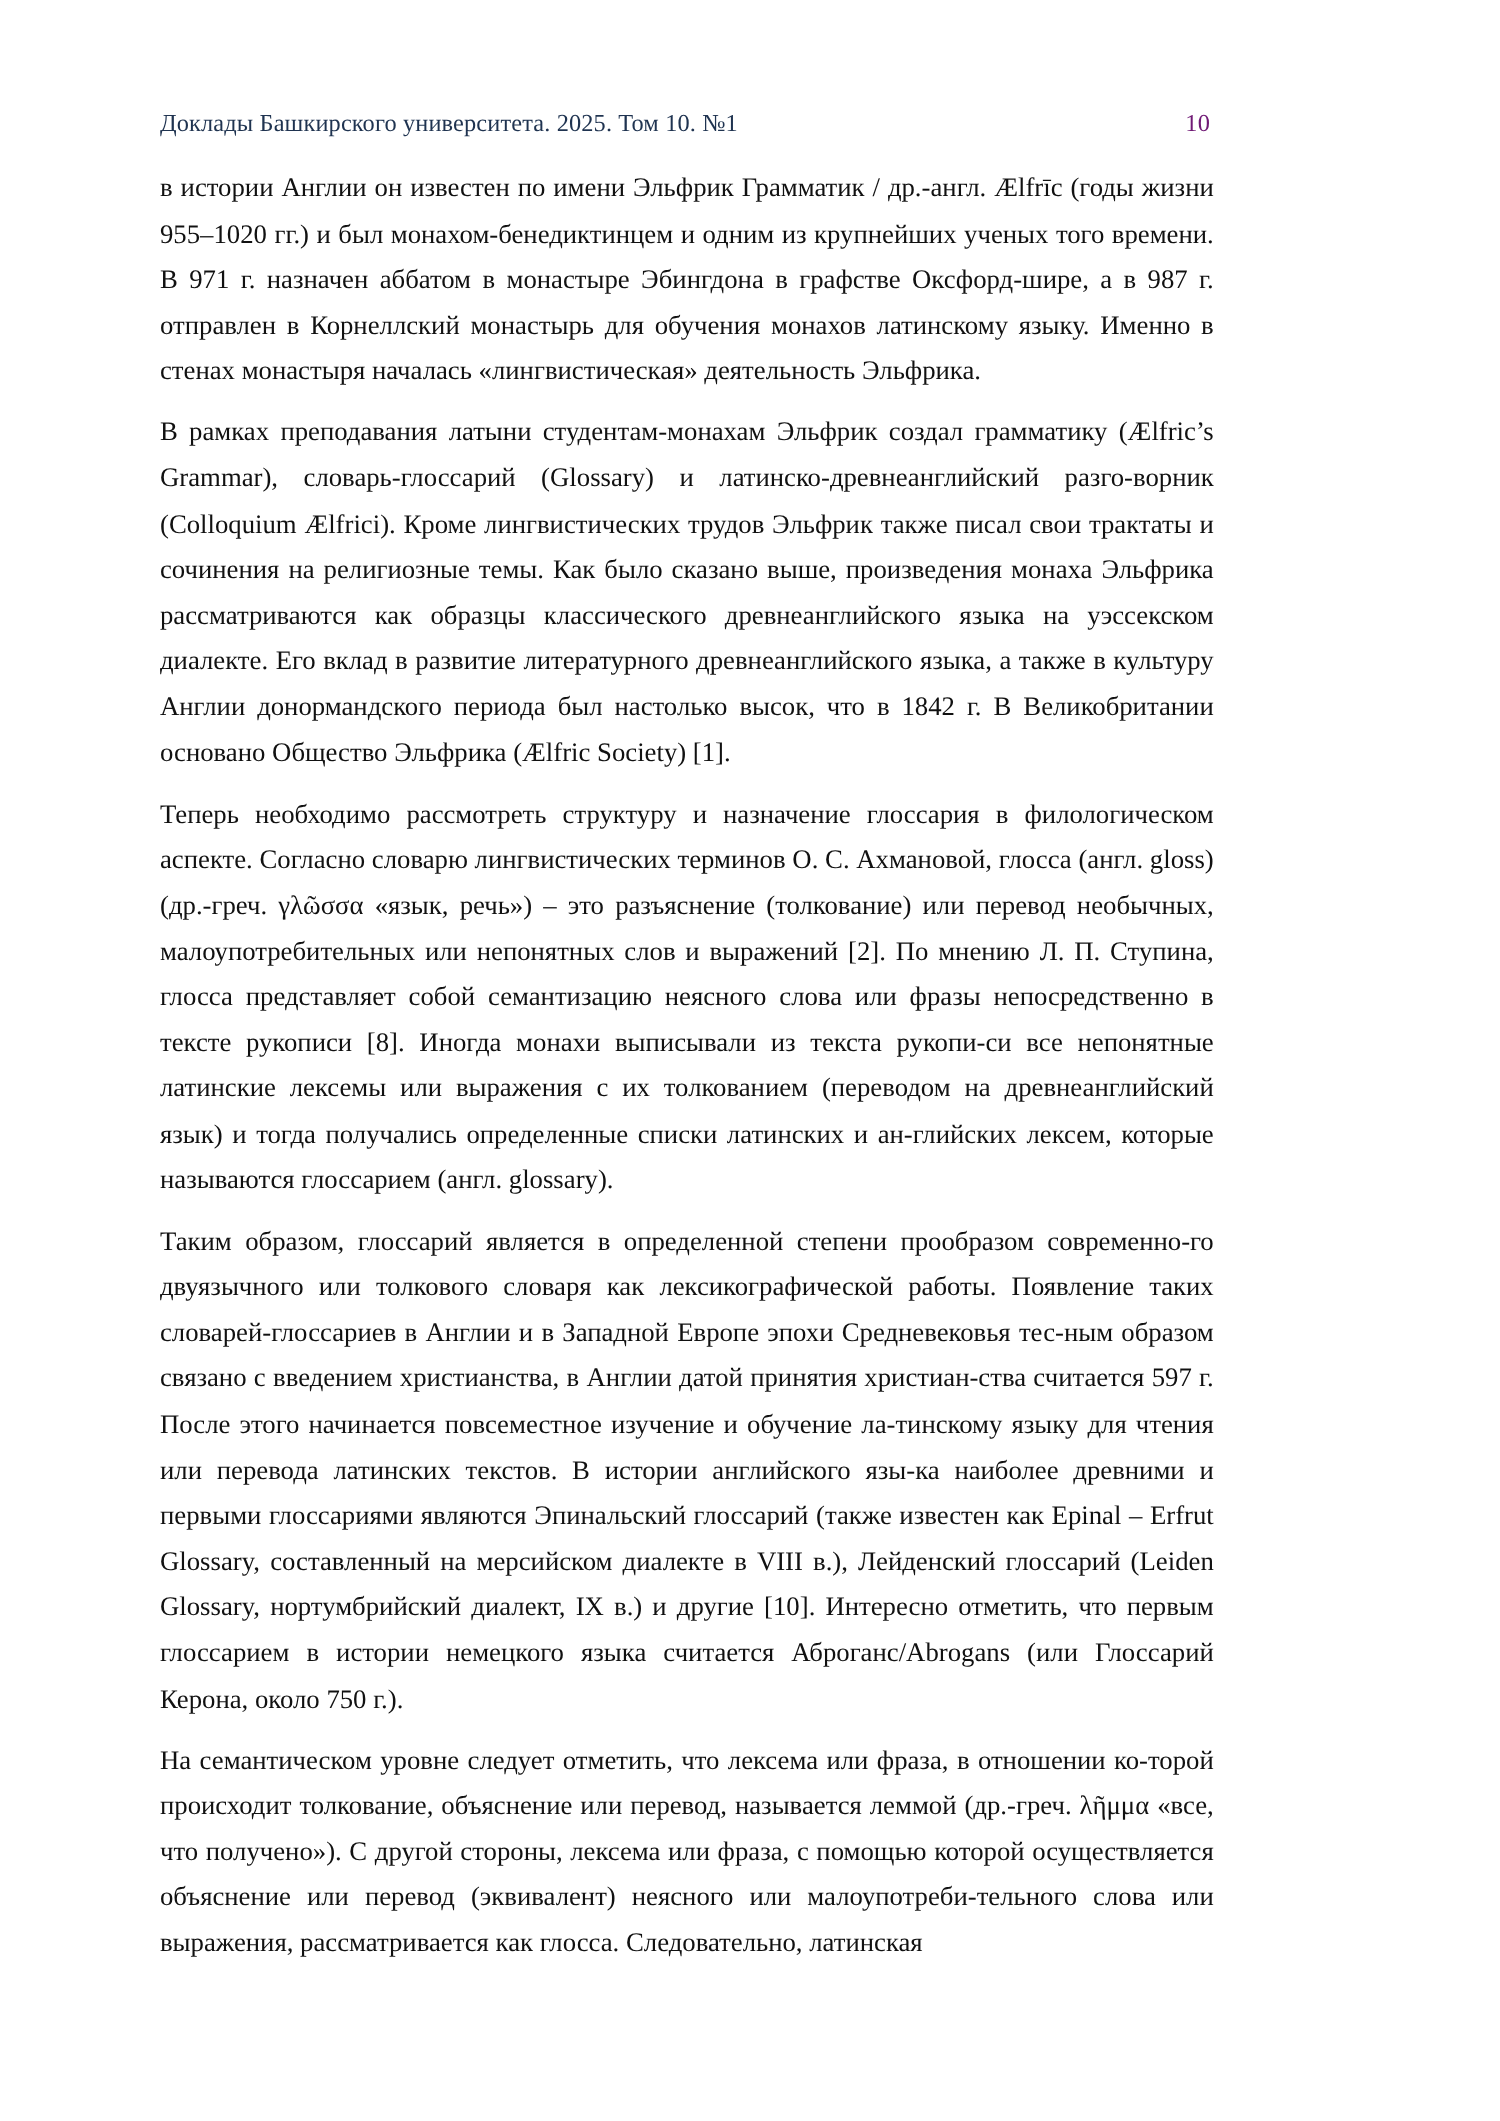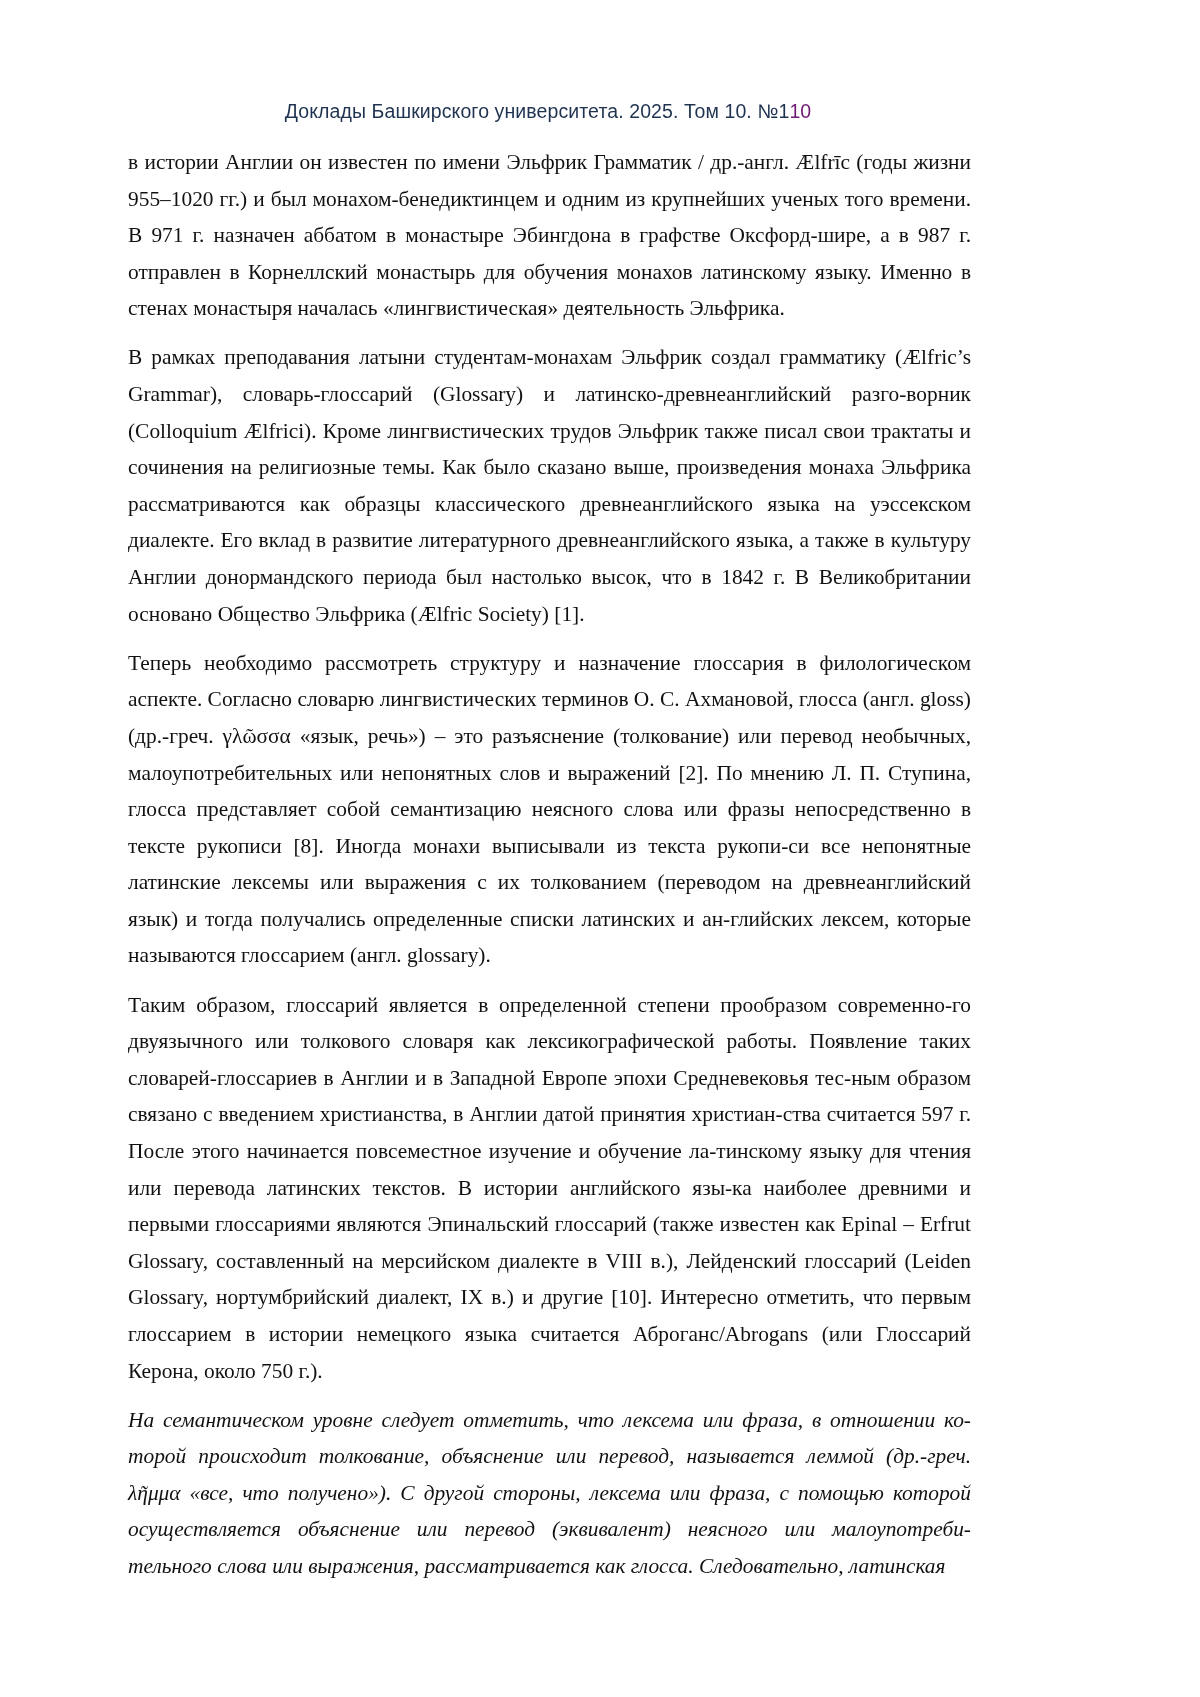--- a/index.html
+++ b/index.html
@@ -19,56 +19,55 @@
     position: absolute;
     left: 0;
     top: 0;
     width: 1200px;
     height: 1697px;
     background: #fff;
   }
   .header {
     position: absolute;
     left: 128px;
-    top: 100px;
+    top: 89px;
     width: 840px;
     display: flex;
     align-items: baseline;
-    justify-content: center;
-    font-family: Liberation Sans, sans-serif;
+    justify-content: space-between;
+    font-family: Liberation Serif, serif;
     font-size: 19.5px;
     color: #1f3350;
     letter-spacing: 0.1px;
   }
   .header-title {
     white-space: nowrap;
   }
   .header-page {
     font-size: 19.5px;
     color: #701a75;
   }
   .body-text {
     position: absolute;
     left: 128px;
-    top: 144px;
+    top: 132px;
     width: 843px;
     font-size: 21.4px;
     line-height: 36.6px;
     text-align: justify;
     text-justify: inter-word;
     color: #111111;
     hyphens: manual;
   }
   .body-text p {
     margin: 0 0 12.5px 0;
     text-align: justify;
   }
   .body-text p:last-child {
     margin-bottom: 0;
-    font-style: italic;
   }
 </style>
 </head>
 <body>
 
 <div class="page">
 
   <div class="header">
     <div class="header-title">Доклады Башкирского университета. 2025. Том 10. №1</div>
     <div class="header-page">10</div>

